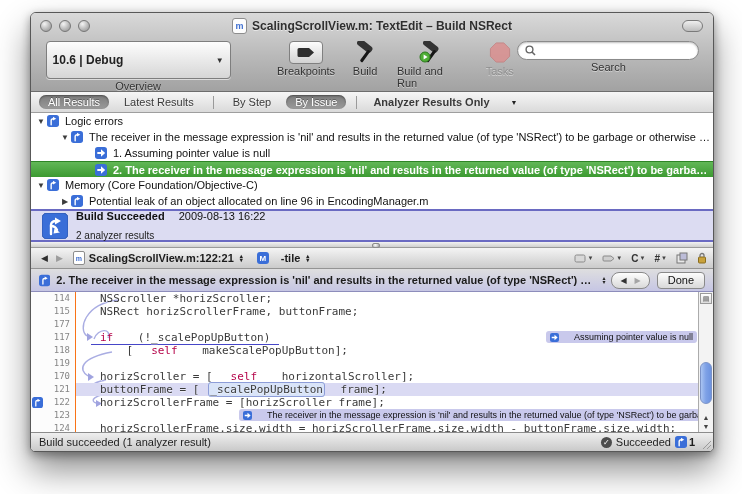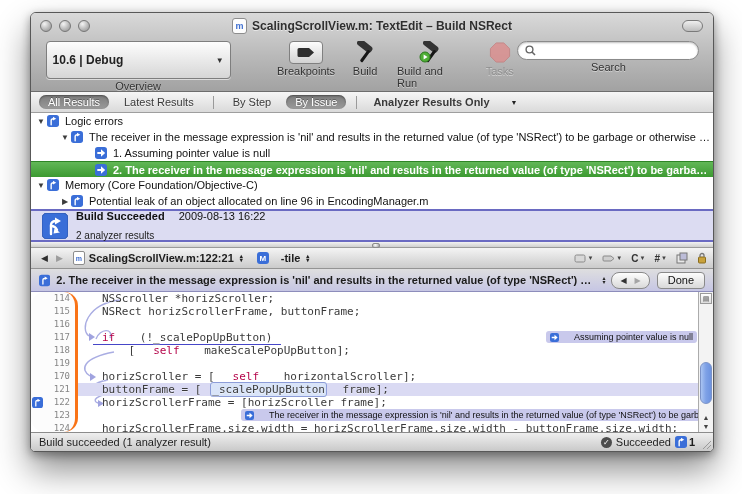--- a/index.html
+++ b/index.html
@@ -65,21 +65,21 @@
   .nav-tool .pop-arrow{font-size:6px;color:#444;}
   
   .msgbar{flex:0 0 auto;height:22px;background:linear-gradient(#dededf,#c6c6e4);border-bottom:1px solid #8d8dbb;display:flex;align-items:center;padding:0 8px;gap:6px;}
   .msg-text{font-size:11px;font-weight:bold;color:#1b1b1b;white-space:nowrap;overflow:hidden;text-overflow:ellipsis;flex:0 1 auto;}
   .msg-ctrls{margin-left:auto;display:flex;align-items:center;gap:7px;flex:0 0 auto;}
   .capsule{height:15px;border:1px solid #8a8a8a;border-radius:8px;background:linear-gradient(#fdfdfd,#d9d9d9);display:flex;align-items:center;padding:0 8px;font-size:8px;color:#333;gap:8px;}
   .capsule .dim{color:#a5a5a5;}
   .done-btn{height:15px;border:1px solid #8a8a8a;border-radius:4px;background:linear-gradient(#fdfdfd,#d9d9d9);font-size:11px;color:#111;display:flex;align-items:center;padding:0 10px;}
   
   .editor{flex:1 1 auto;position:relative;background:#fff;overflow:hidden;display:flex;}
-  .gutter{flex:0 0 44px;border-right:3px solid #f97316;background:#fcfcfc;border-radius:14px;}
+  .gutter{flex:0 0 44px;border-right:1px solid #f97316;background:#fcfcfc;}
   .gutter-line{height:13px;position:relative;font:9px "DejaVu Sans Mono",monospace;color:#868686;text-align:right;padding-right:5px;line-height:13px;box-sizing:border-box;}
   .gutter-badge{position:absolute;left:1px;top:1px;width:11px;height:11px;}
   .code-area{flex:1 1 auto;position:relative;overflow:hidden;}
   .code-line{height:13px;line-height:13px;font:11px "DejaVu Sans Mono",monospace;color:#000;white-space:pre;padding-left:15px;position:relative;}
   .code-line.hl{background:#dadaf3;}
   .seg.kw{color:#b5054a;}
   .seg.boxed{background:#d9e4f8;border:1px solid #8d9dd8;border-radius:3px;padding:0 1px;}
   .uline{border-bottom:1px solid #4646c8;}
   .annotation{display:inline-flex;align-items:center;gap:15px;background:#c9c9ec;border-radius:3px;font:9px "Liberation Sans",sans-serif;color:#111;padding:0 4px;height:12px;white-space:nowrap;vertical-align:top;margin-top:0;}
   .annotation.right{position:absolute;right:16px;top:0;}
@@ -346,21 +346,21 @@
             <span class="dim">▶</span>
           </span>
         <span class="done-btn">Done</span>
       </span>
     </div>
 
     <div class="editor">
       <div class="gutter" id="gutter">
           <div class="gutter-line">114</div>
           <div class="gutter-line">115</div>
-          <div class="gutter-line">116</div>
+          <div class="gutter-line">177</div>
           <div class="gutter-line">117</div>
           <div class="gutter-line">118</div>
           <div class="gutter-line">119</div>
           <div class="gutter-line">170</div>
           <div class="gutter-line">121</div>
           <div class="gutter-line">122<span class="gutter-badge"><svg width="11" height="11" viewBox="0 0 26 26">
                 <rect width="26" height="26" rx="6" fill="#3a6ed8"></rect>
                 <path d="M9 21 L9 12 C9 9 11 8 14 8" fill="none" stroke="#fff" stroke-width="3" stroke-linecap="round"></path>
                 <path d="M13 4 L20 8 L13 12 z" fill="#fff"></path>
               </svg></span></div>

